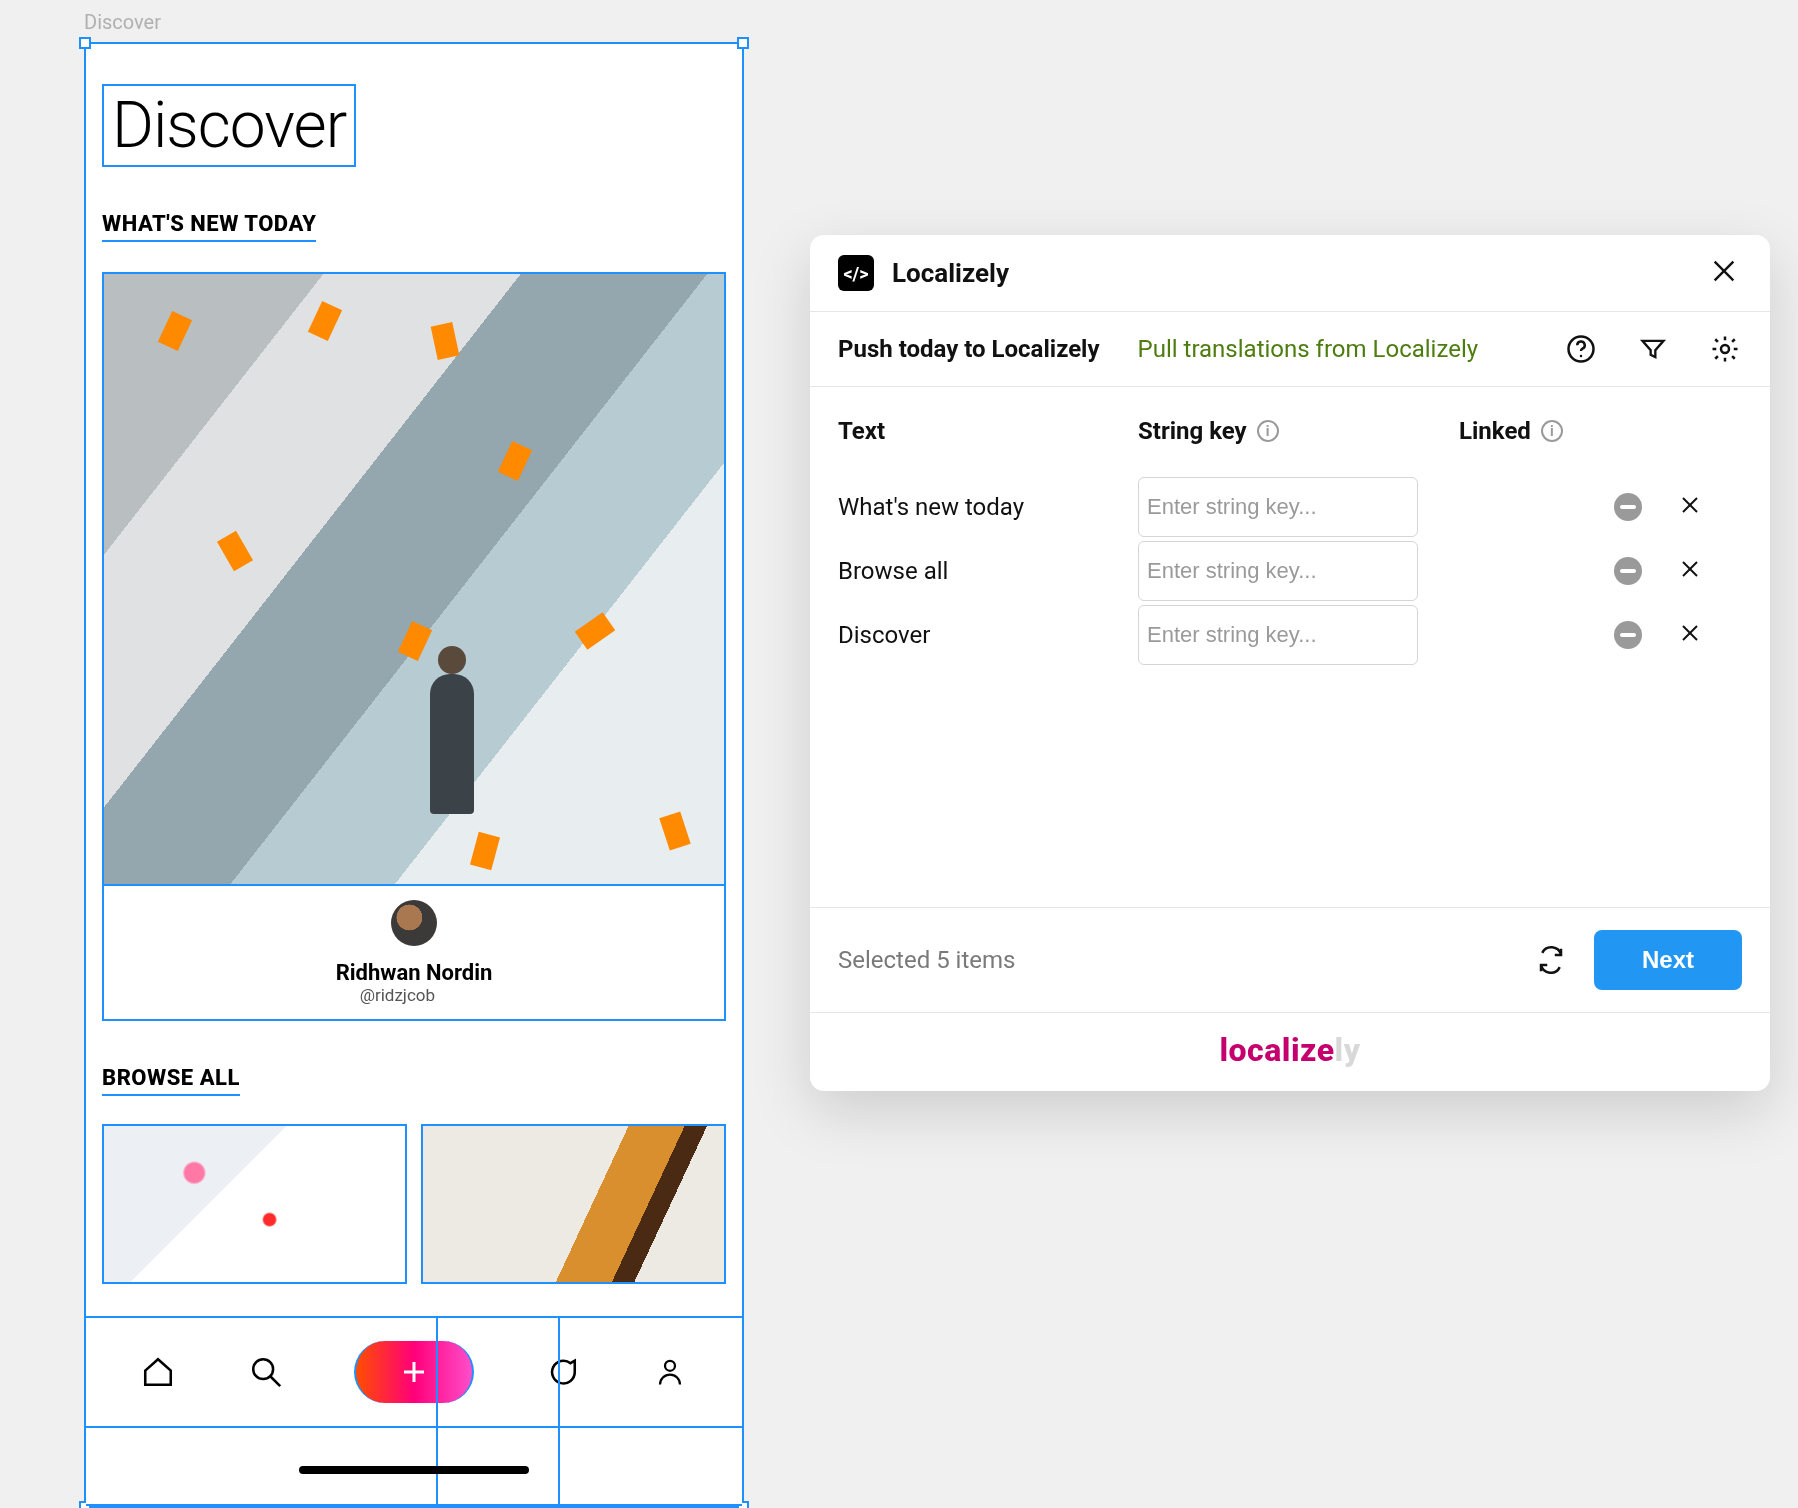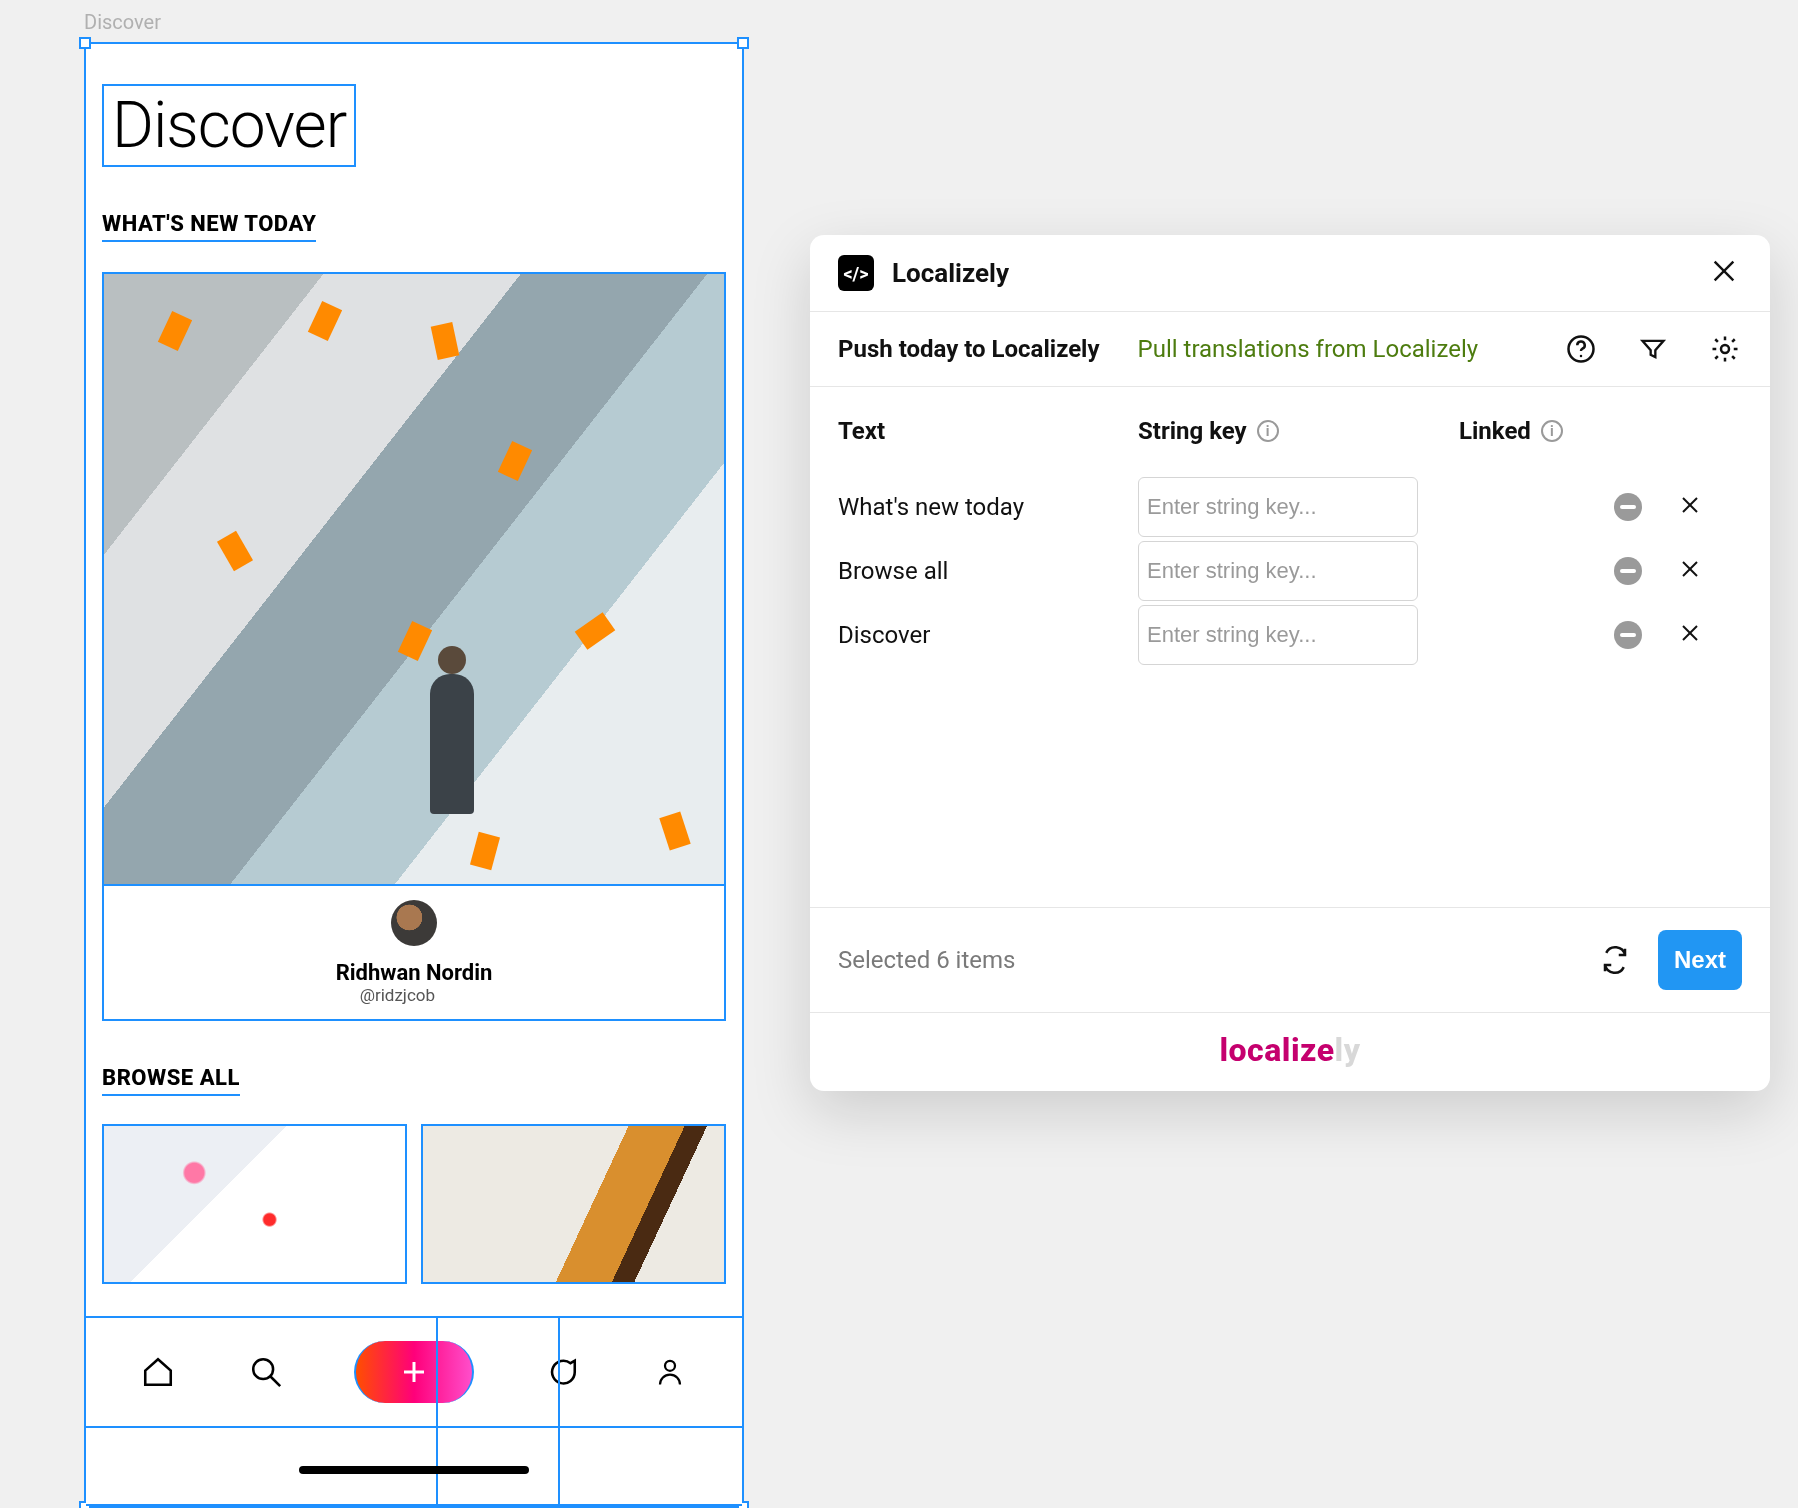--- a/index.html
+++ b/index.html
@@ -63,21 +63,21 @@
 .row-text { font-size:24px; color:#111; padding: 18px 0; }
 .key-input { width:280px; height:60px; border:1px solid #d5d5d5; border-radius:6px; padding:0 8px; font-size:22px; color:#333; }
 .key-input::placeholder{color:#9a9a9a;}
 .linked-pill { width:28px; height:28px; border-radius:50%; background:#9a9a9a; color:#fff; display:inline-flex; align-items:center; justify-content:center; margin:0 auto;}
 .row-x { width:28px; height:28px; cursor:pointer; justify-self:center;}
 .center{ text-align:right;margin-left:31px; }
 
 .dlg-foot { display:flex; align-items:center; justify-content:space-between; padding: 22px 28px; border-top:1px solid #e6e6e6;}
 .foot-left { font-size:24px; color:#7a7a7a; }
 .foot-right { display:flex; align-items:center; gap:26px; }
-.next-btn { background:#2196f3; color:#fff; border:none; border-radius:8px; font-size:24px; font-weight:600; padding:16px 16px; cursor:pointer;}
+.next-btn { background:#2196f3; color:#fff; border:none; border-radius:8px; font-size:24px; font-weight:600; padding:16px 48px; cursor:pointer;}
 .logo-foot { text-align:center; padding:18px 0 22px 0; font-size:32px; font-weight:800; letter-spacing:.5px; border-top:1px solid #e6e6e6;}
 .lg-a{color:#c5006e;} .lg-b{color:#d8d8d8;}
 
 svg { display:block; }
 </style>
 </head>
 <body>
 
 <div class="canvas-label">Discover</div>
 
@@ -249,21 +249,21 @@
       <div class="row-x">
           <svg width="24" height="24" viewBox="0 0 24 24" stroke="#111" stroke-width="2">
             <line x1="5" y1="5" x2="19" y2="19"></line>
             <line x1="19" y1="5" x2="5" y2="19"></line>
           </svg>
         </div>
     </div>
   </div>
 
   <div class="dlg-foot">
-    <div class="foot-left">Selected 6 items</div>
+    <div class="foot-left">Selected 5 items</div>
     <div class="foot-right">
       <div class="icon-btn">
         <svg width="30" height="30" viewBox="0 0 24 24" fill="none" stroke="#111" stroke-width="2">
             <path d="M20 8A8 8 0 0 0 5 6.3"></path>
             <path d="M4 16a8 8 0 0 0 15 1.7"></path>
             <polyline points="20 3 20 8 15 8"></polyline>
             <polyline points="4 21 4 16 9 16"></polyline>
           </svg>
       </div>
       <button class="next-btn">Next</button>

